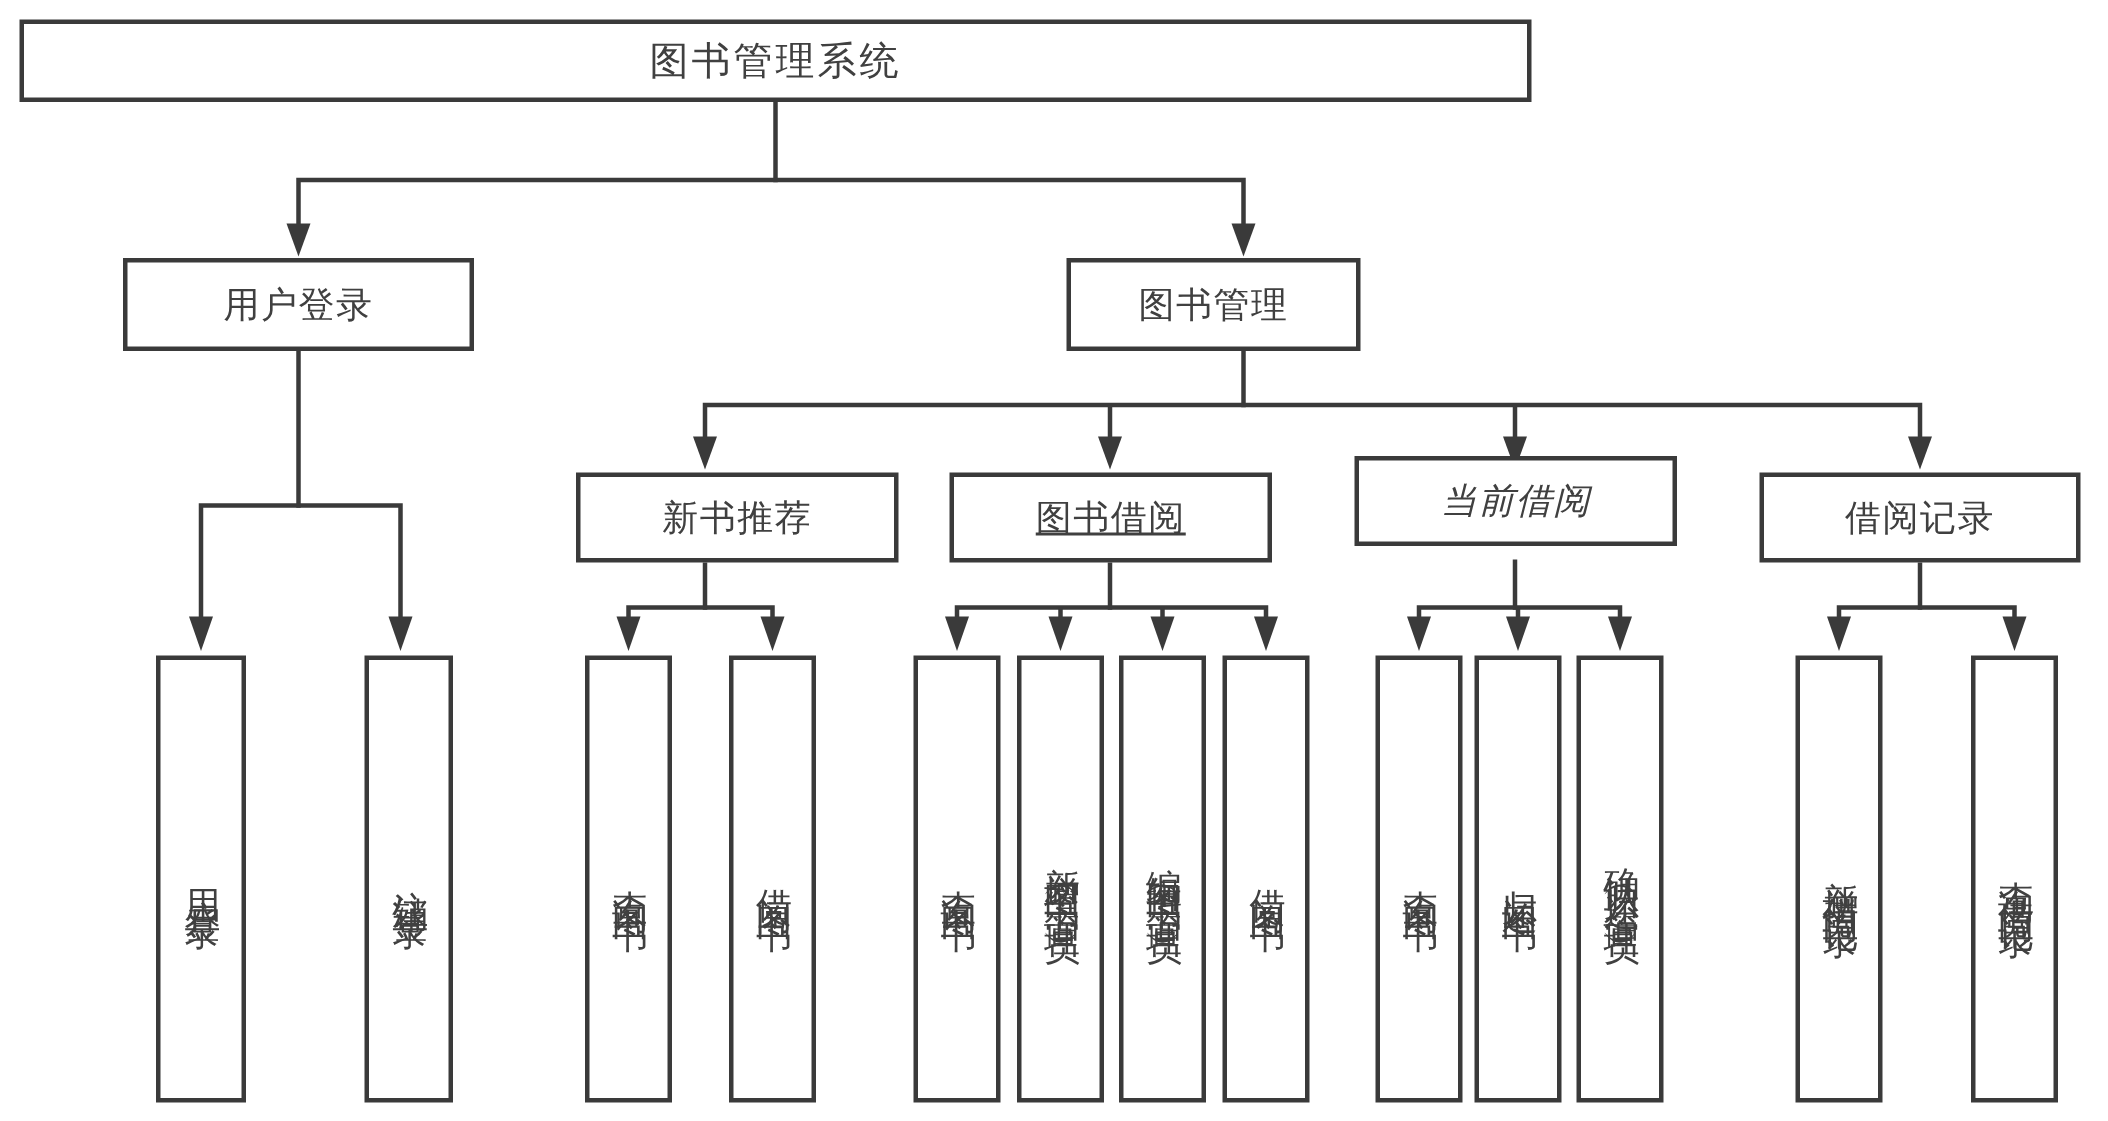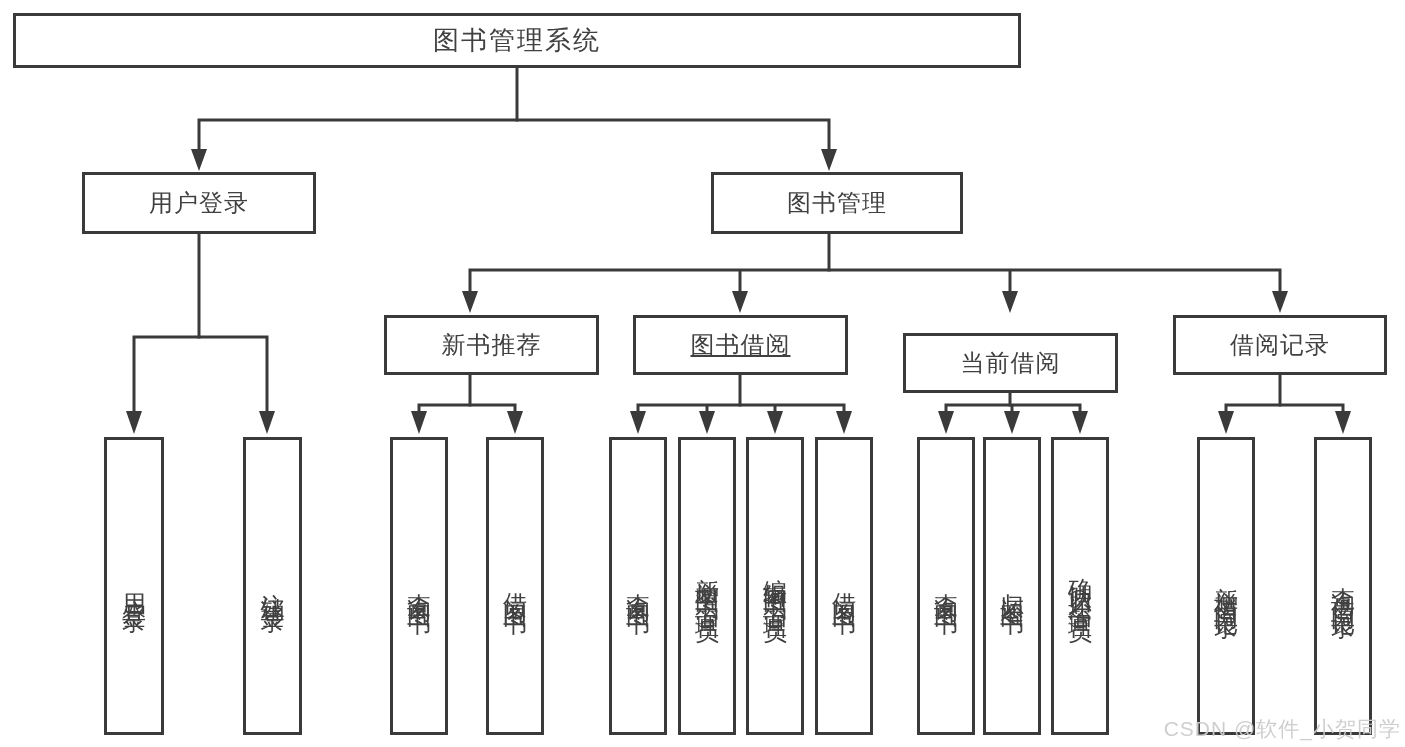--- a/index.html
+++ b/index.html
@@ -110,25 +110,25 @@
       <polygon points="1072,411 1088,411 1080,434"></polygon>
 
       <polygon points="1218,411 1234,411 1226,434"></polygon>
       <polygon points="1335,411 1351,411 1343,434"></polygon>
     </g>
   </svg>
 
   <div class="box hbox root-box" style="left:13px; top:13px; width:1008px; height:55px;">图书管理系统</div>
 
   <div class="box hbox" style="left:82px; top:172px; width:234px; height:62px;">用户登录</div>
-  <div class="box hbox" style="left:711px; top:172px; width:252px; height:62px;">图书管理</div>
+  <div class="box hbox" style="left:711px; top:172px; width:196px; height:62px;">图书管理</div>
 
   <div class="box hbox" style="left:384px; top:315px; width:215px; height:60px;">新书推荐</div>
   <div class="box hbox" style="left:633px; top:315px; width:215px; height:60px;text-decoration:underline;">图书借阅</div>
-  <div class="box hbox" style="left:903px; top:333px; width:215px; height:60px;">当前借阅</div>
+  <div class="box hbox" style="left:903px; top:304px; width:215px; height:60px;font-style:italic;">当前借阅</div>
   <div class="box hbox" style="left:1173px; top:315px; width:214px; height:60px;">借阅记录</div>
 
   <div class="box leaf" style="left:104px; top:437px; width:60px; height:298px;">
     <span class="vtext">用户登录</span>
   </div>
   <div class="box leaf" style="left:243px; top:437px; width:59px; height:298px;">
     <span class="vtext">注销登录</span>
   </div>
 
   <div class="box leaf" style="left:390px; top:437px; width:58px; height:298px;">
@@ -161,15 +161,14 @@
     <span class="vtext">确认归还（管理员）</span>
   </div>
 
   <div class="box leaf" style="left:1197px; top:437px; width:58px; height:298px;">
     <span class="vtext">新增借阅记录</span>
   </div>
   <div class="box leaf" style="left:1314px; top:437px; width:58px; height:298px;">
     <span class="vtext">查询借阅记录</span>
   </div>
 
-  <div id="watermark">CSDN @软件_小贺同学</div>
 
 </div>
 
 </body></html>

